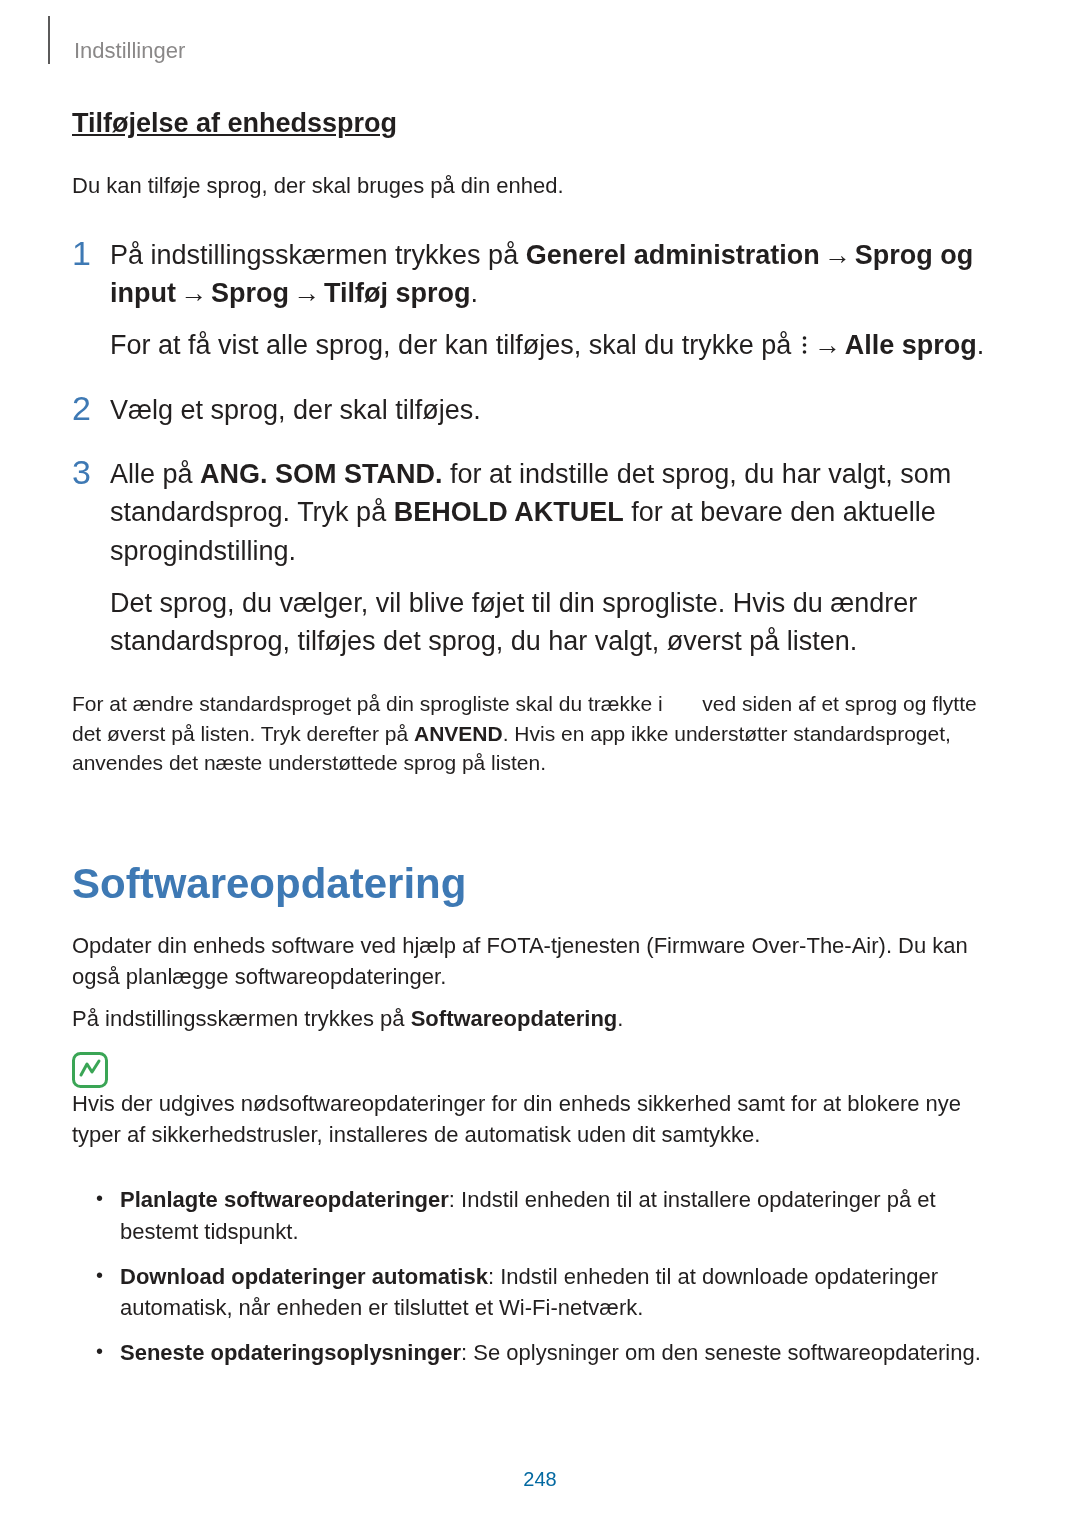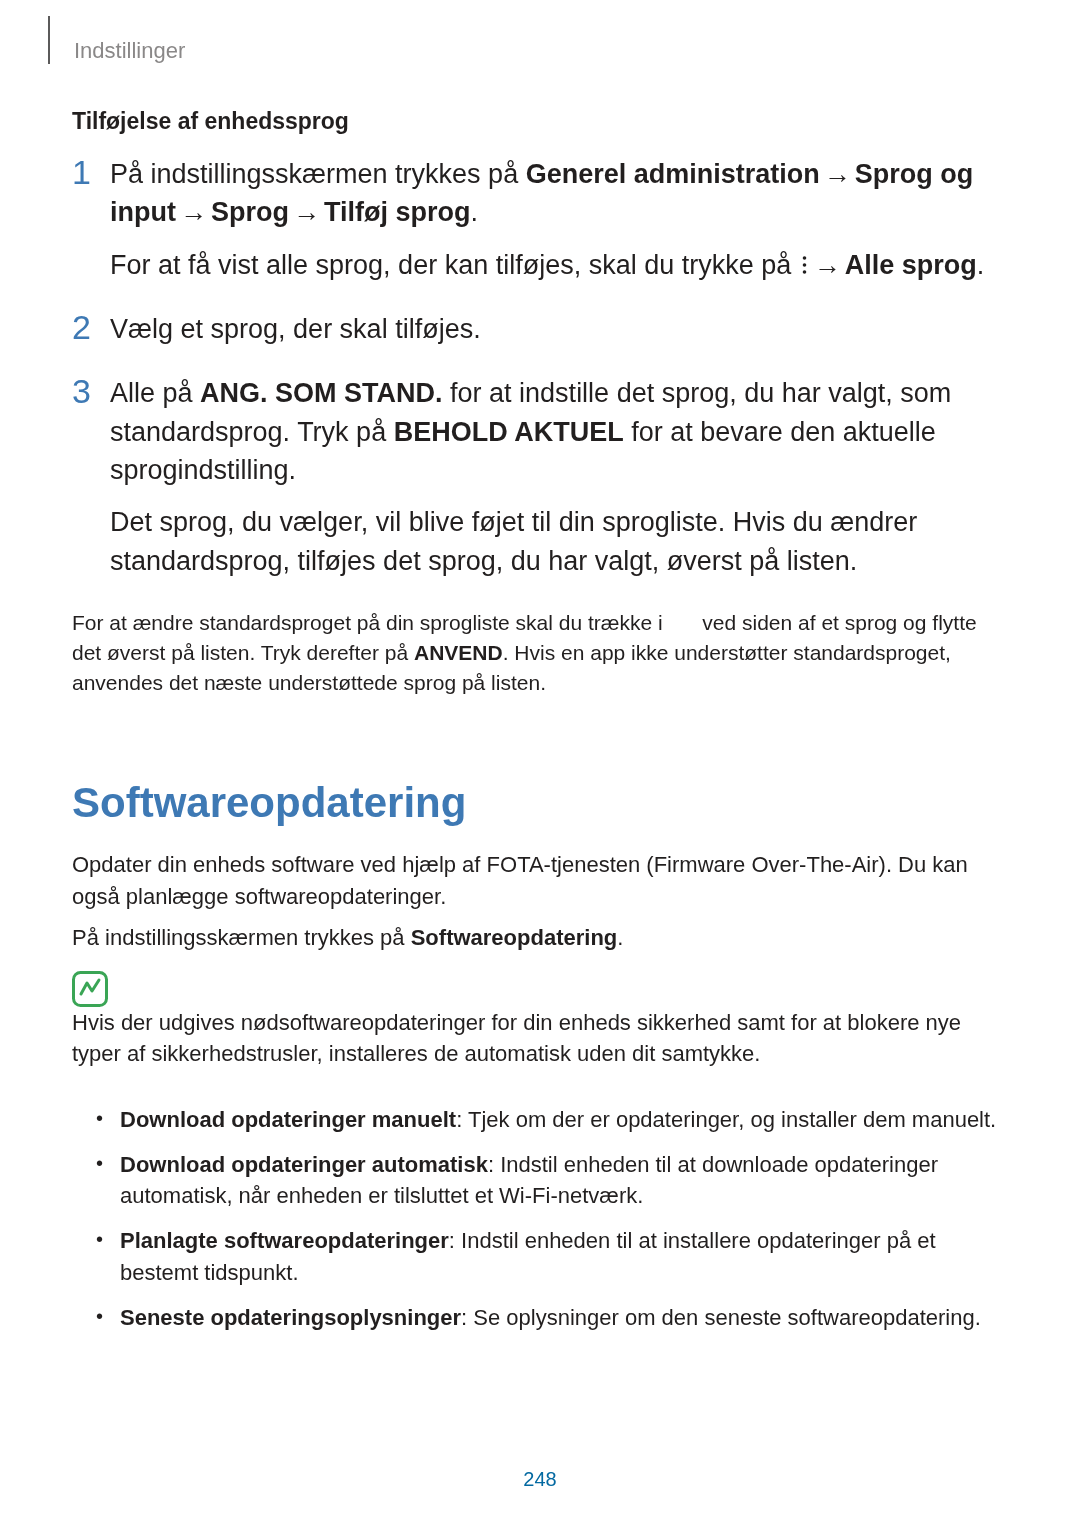--- a/index.html
+++ b/index.html
@@ -30,23 +30,24 @@
     font-size: 22px;
     font-weight: 400;
   }
   .content {
     position: absolute;
     top: 108px;
     left: 72px;
     right: 72px;
   }
   h2.subhead {
-    font-size: 23px;
+    font-size: 27px;
     font-weight: 700;
-    margin-bottom: 20px;
+    margin-bottom: 32px;
+    text-decoration: underline;
   }
   p.lead {
     font-size: 22px;
     line-height: 1.4;
     margin-bottom: 34px;
   }
   .steps { }
   .step {
     display: flex;
     margin-bottom: 26px;
@@ -144,20 +145,21 @@
 <body>
 
 <div class="header">
   <div class="header-divider"></div>
   <span class="header-text">Indstillinger</span>
 </div>
 
 <div class="content">
 
   <h2 class="subhead">Tilføjelse af enhedssprog</h2>
+  <p class="lead">Du kan tilføje sprog, der skal bruges på din enhed.</p>
 
   <div class="steps">
 
     <div class="step">
       <div class="step-num">1</div>
       <div class="step-body">
         <p>
           <span>På indstillingsskærmen trykkes på </span><b>Generel administration</b><span class="arrow">→</span><b>Sprog og input</b><span class="arrow">→</span><b>Sprog</b><span class="arrow">→</span><b>Tilføj sprog</b><span>.</span>
         </p>
         <p>
@@ -204,21 +206,20 @@
     <div class="note-icon">
       <svg width="36" height="36" viewBox="0 0 36 36">
         <rect x="1.5" y="1.5" width="33" height="33" rx="7" ry="7" fill="none" stroke="#3aa555" stroke-width="3"></rect>
         <path d="M9 23 L15 12 L20 20 L27 9" fill="none" stroke="#3aa555" stroke-width="3" stroke-linecap="round" stroke-linejoin="round"></path>
       </svg>
     </div>
     <div class="note-text">Hvis der udgives nødsoftwareopdateringer for din enheds sikkerhed samt for at blokere nye typer af sikkerhedstrusler, installeres de automatisk uden dit samtykke.</div>
   </div>
 
   <ul class="bullets">
-    <li><b>Download opdateringer manuelt</b><span>: Tjek om der er opdateringer, og installer dem manuelt.</span></li>
+    <li><b>Planlagte softwareopdateringer</b><span>: Indstil enheden til at installere opdateringer på et bestemt tidspunkt.</span></li>
     <li><b>Download opdateringer automatisk</b><span>: Indstil enheden til at downloade opdateringer automatisk, når enheden er tilsluttet et Wi-Fi-netværk.</span></li>
-    <li><b>Planlagte softwareopdateringer</b><span>: Indstil enheden til at installere opdateringer på et bestemt tidspunkt.</span></li>
     <li><b>Seneste opdateringsoplysninger</b><span>: Se oplysninger om den seneste softwareopdatering.</span></li>
   </ul>
 
 </div>
 
 <div class="page-num">248</div>
 
 </body></html>

